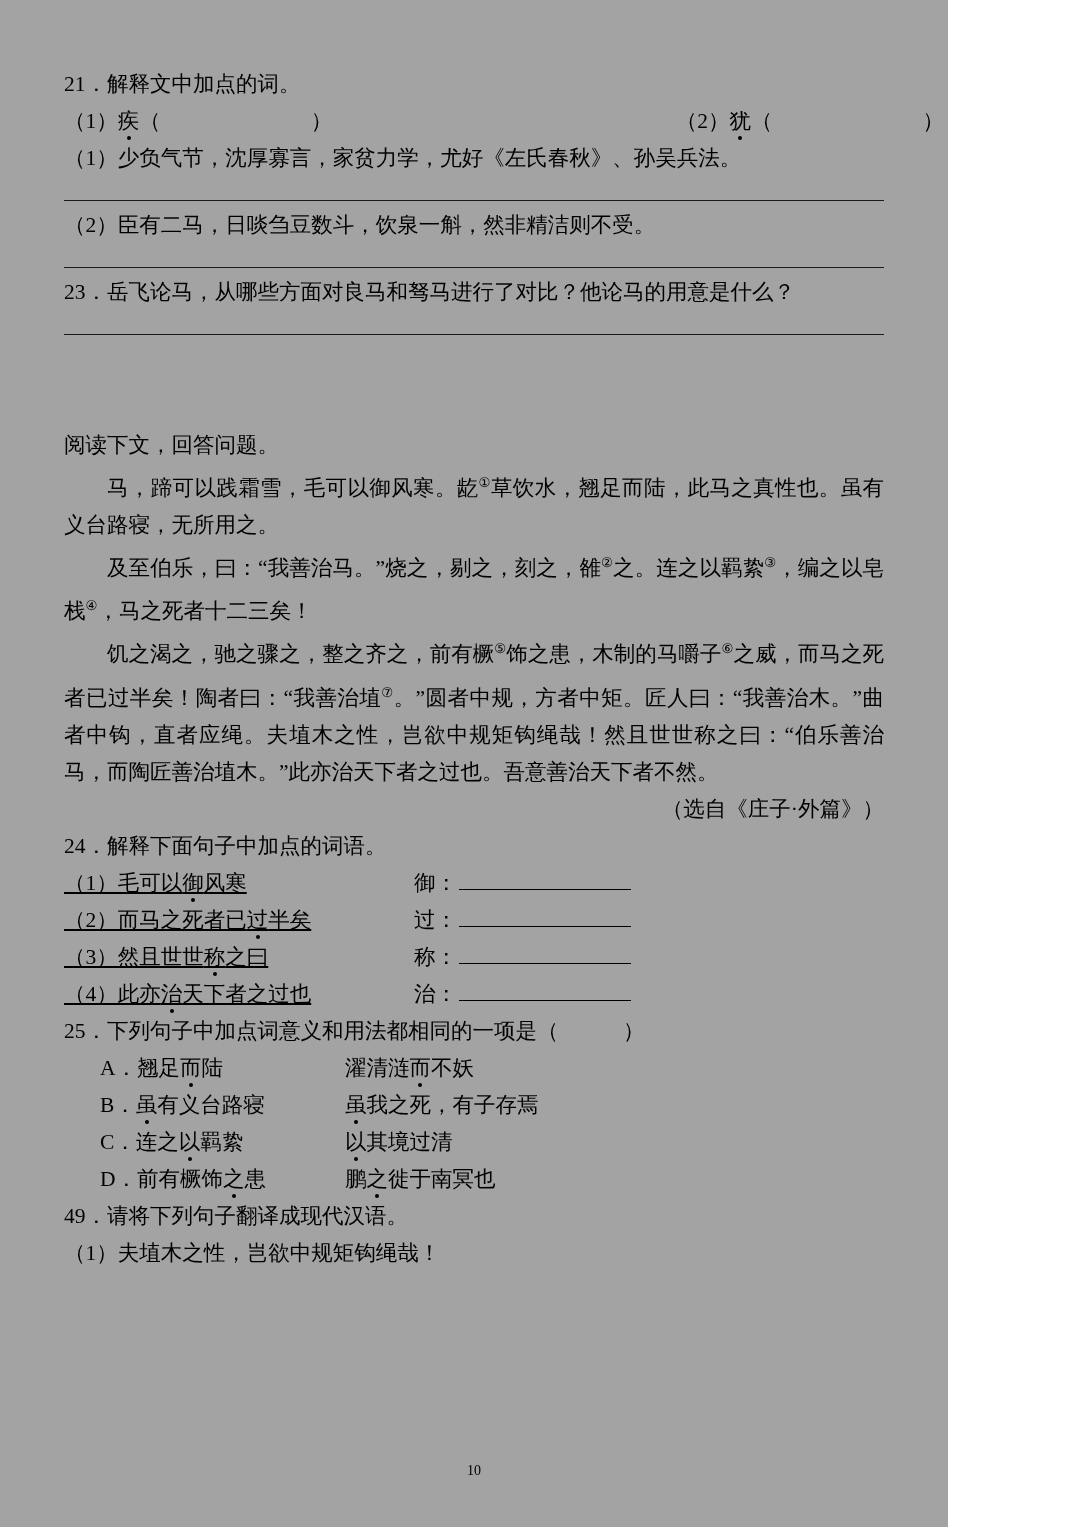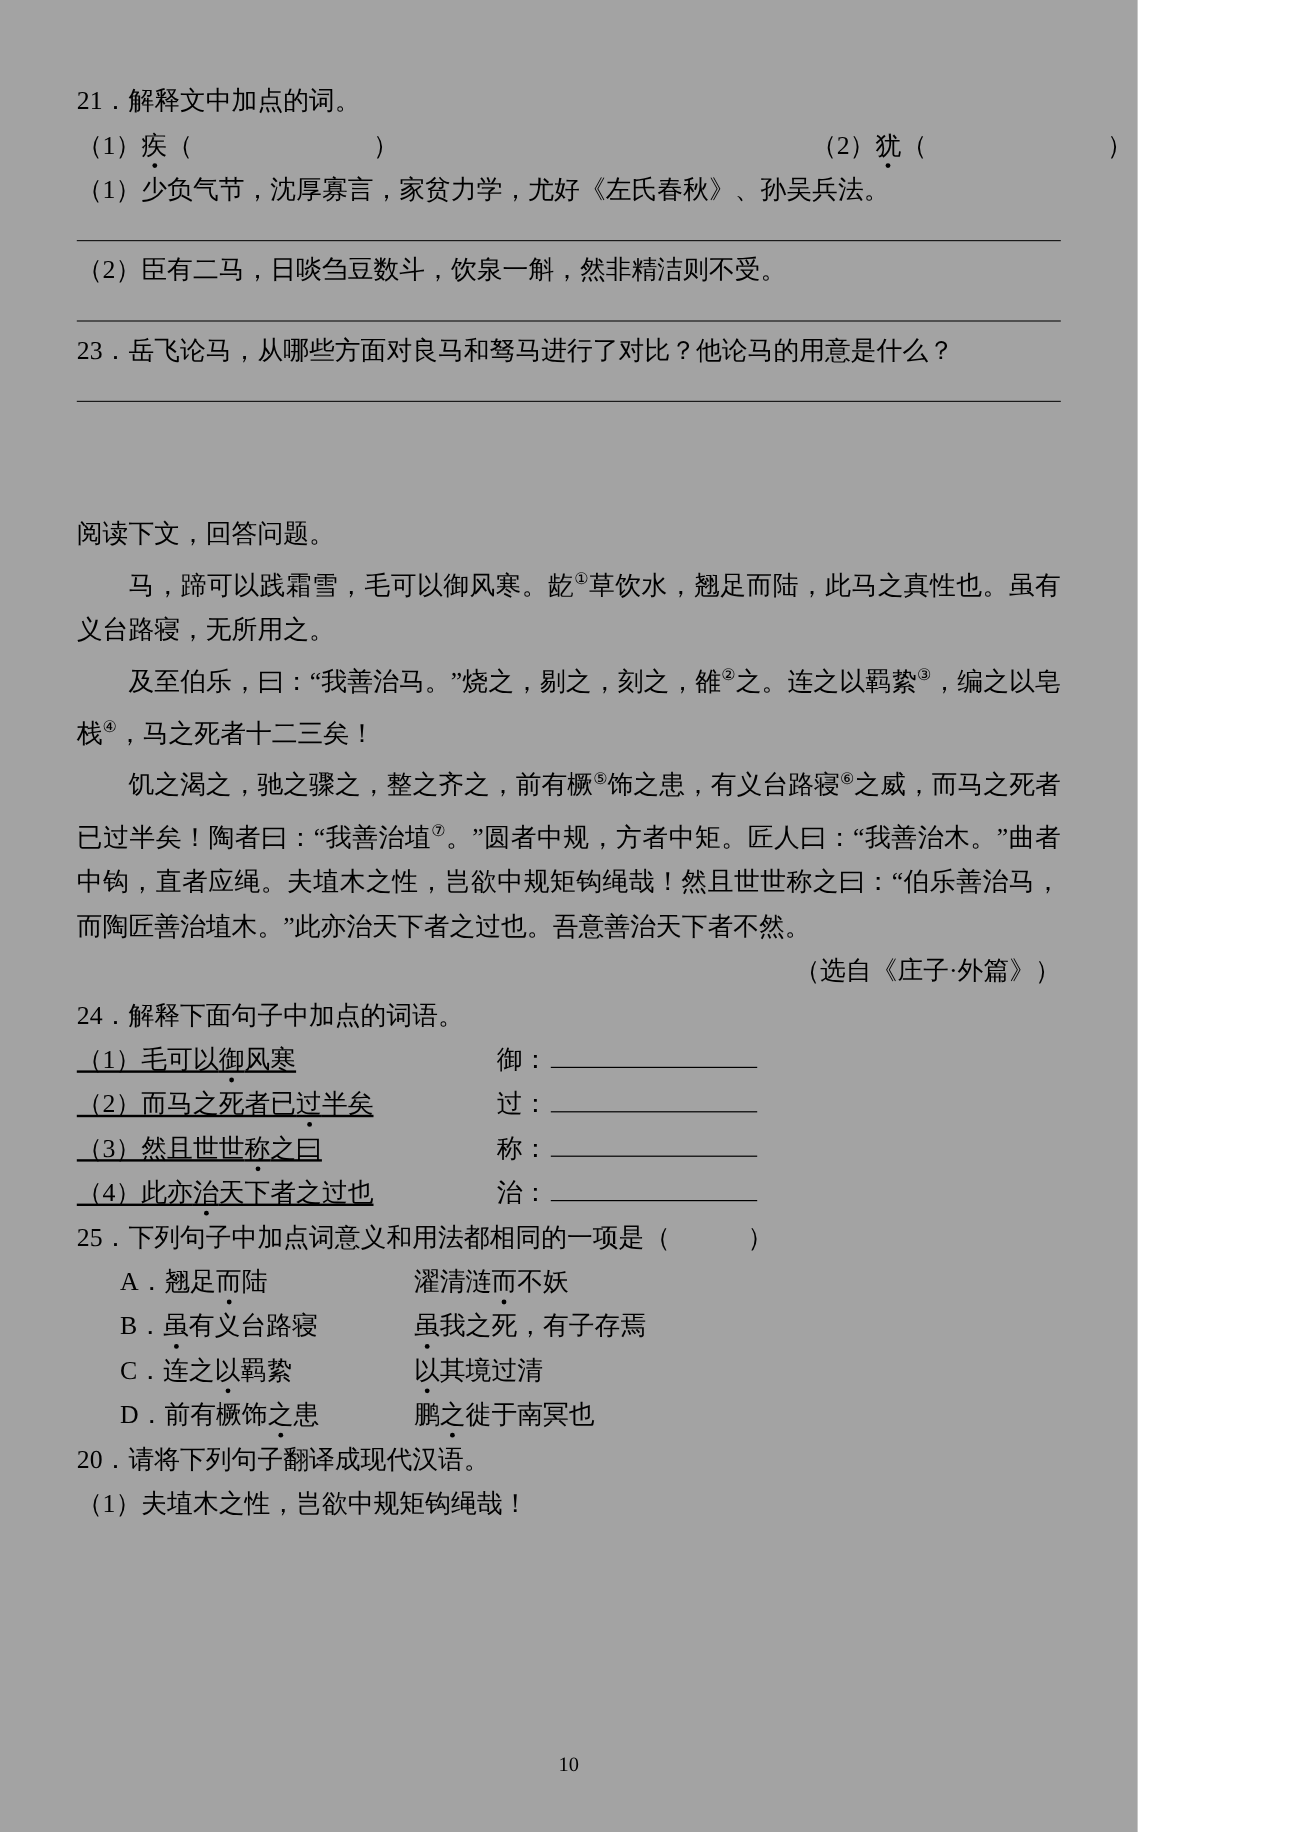--- a/index.html
+++ b/index.html
@@ -56,21 +56,21 @@
     margin-left: -2px;
     background: #000;
     border-radius: 50%;
   }
   .footer {
     position: absolute;
     bottom: 38px;
     left: 0;
     width: 100%;
     text-align: center;
-    font-size: 17px;
+    font-size: 14px;
   }
 </style>
 </head>
 <body>
 
 <div class="page">
 
   <div class="para">21．解释文中加点的词。</div>
 
   <div class="blank-row">
@@ -85,21 +85,21 @@
 
   <div class="para">23．岳飞论马，从哪些方面对良马和驽马进行了对比？他论马的用意是什么？</div>
   <hr class="rule">
 
   <div class="spacer-lg"></div>
 
   <div class="para">阅读下文，回答问题。</div>
 
   <div class="para indent"><span>马，蹄可以践霜雪，毛可以御风寒。龁</span><span class="sup">①</span><span>草饮水，翘足而陆，此马之真性也。虽有义台路寝，无所用之。</span></div>
   <div class="para indent"><span>及至伯乐，曰：“我善治马。”烧之，剔之，刻之，雒</span><span class="sup">②</span><span>之。连之以羁絷</span><span class="sup">③</span><span>，编之以皂栈</span><span class="sup">④</span><span>，马之死者十二三矣！</span></div>
-  <div class="para indent"><span>饥之渴之，驰之骤之，整之齐之，前有橛</span><span class="sup">⑤</span><span>饰之患，有义台路寝</span><span class="sup">⑥</span><span>之威，而马之死者已过半矣！陶者曰：“我善治埴</span><span class="sup">⑦</span><span>。”圆者中规，方者中矩。匠人曰：“我善治木。”曲者中钩，直者应绳。夫埴木之性，岂欲中规矩钩绳哉！然且世世称之曰：“伯乐善治马，而陶匠善治埴木。”此亦治天下者之过也。吾意善治天下者不然。</span></div>
+  <div class="para indent"><span>饥之渴之，驰之骤之，整之齐之，前有橛</span><span class="sup">⑤</span><span>饰之患，木制的马嚼子</span><span class="sup">⑥</span><span>之威，而马之死者已过半矣！陶者曰：“我善治埴</span><span class="sup">⑦</span><span>。”圆者中规，方者中矩。匠人曰：“我善治木。”曲者中钩，直者应绳。夫埴木之性，岂欲中规矩钩绳哉！然且世世称之曰：“伯乐善治马，而陶匠善治埴木。”此亦治天下者之过也。吾意善治天下者不然。</span></div>
 
   <div class="right">（选自《庄子·外篇》）</div>
 
 
   <div class="para">24．解释下面句子中加点的词语。</div>
 
   <div class="q24-row">
     <span class="q24-sentence"><span>（1）毛可以</span><span class="em-dot">御</span><span>风寒</span></span><span>御：</span><span class="answer-line"></span>
   </div>
   <div class="q24-row">
@@ -124,18 +124,18 @@
   </div>
   <div class="q25-row">
     <span class="q25-left"><span>C．</span><span><span>连之</span><span class="em-dot">以</span><span>羁絷</span></span></span>
     <span><span class="em-dot">以</span><span>其境过清</span></span>
   </div>
   <div class="q25-row">
     <span class="q25-left"><span>D．</span><span><span>前有橛饰</span><span class="em-dot">之</span><span>患</span></span></span>
     <span><span>鹏</span><span class="em-dot">之</span><span>徙于南冥也</span></span>
   </div>
 
-  <div class="para">20．请将下列句子翻译成现代汉语。</div>
+  <div class="para">49．请将下列句子翻译成现代汉语。</div>
   <div class="para">（1）夫埴木之性，岂欲中规矩钩绳哉！</div>
 
   <div class="footer">10</div>
 
 </div>
 
 </body></html>

